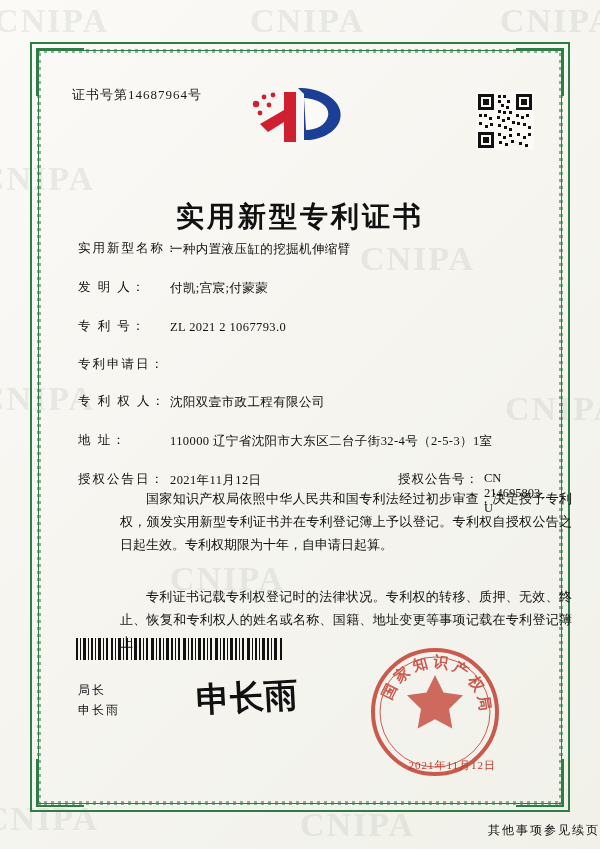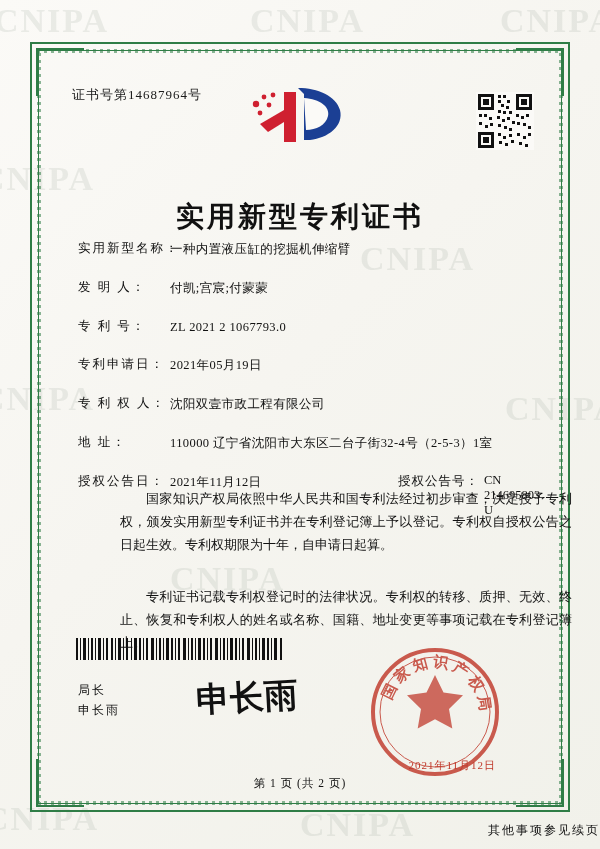--- a/index.html
+++ b/index.html
@@ -332,21 +332,20 @@
         <div class="fvalue">付凯;宫宸;付蒙蒙</div>
       </div>
 
       <div class="frow">
         <div class="flabel">专 利 号：</div>
         <div class="fvalue">ZL 2021 2 1067793.0</div>
       </div>
 
       <div class="frow">
         <div class="flabel">专利申请日：</div>
-        <div class="fvalue">2021年05月19日</div>
       </div>
 
       <div class="frow">
         <div class="flabel">专 利 权 人：</div>
         <div class="fvalue">沈阳双壹市政工程有限公司</div>
       </div>
 
       <div class="frow">
         <div class="flabel">地 址：</div>
         <div class="fvalue">110000 辽宁省沈阳市大东区二台子街32-4号（2-5-3）1室</div>
@@ -439,19 +438,18 @@
           <path id="sealTop" d="M 22 67 A 45 45 0 0 1 112 67" fill="none"></path>
           <text font-family="'Liberation Serif', serif" font-size="15" fill="#c0392b" font-weight="bold" letter-spacing="4">
             <textPath href="#sealTop" startOffset="8%">国家知识产权局</textPath>
           </text>
         </g>
       </svg>
     </div>
 
     <div class="seal-date">2021年11月12日</div>
 
-    <div class="page-no">第 1 页 (共 2 页)</div>
 
   </div>
 
   <div class="footer-note">其他事项参见续页</div>
 
 </div>
 
 </body></html>

